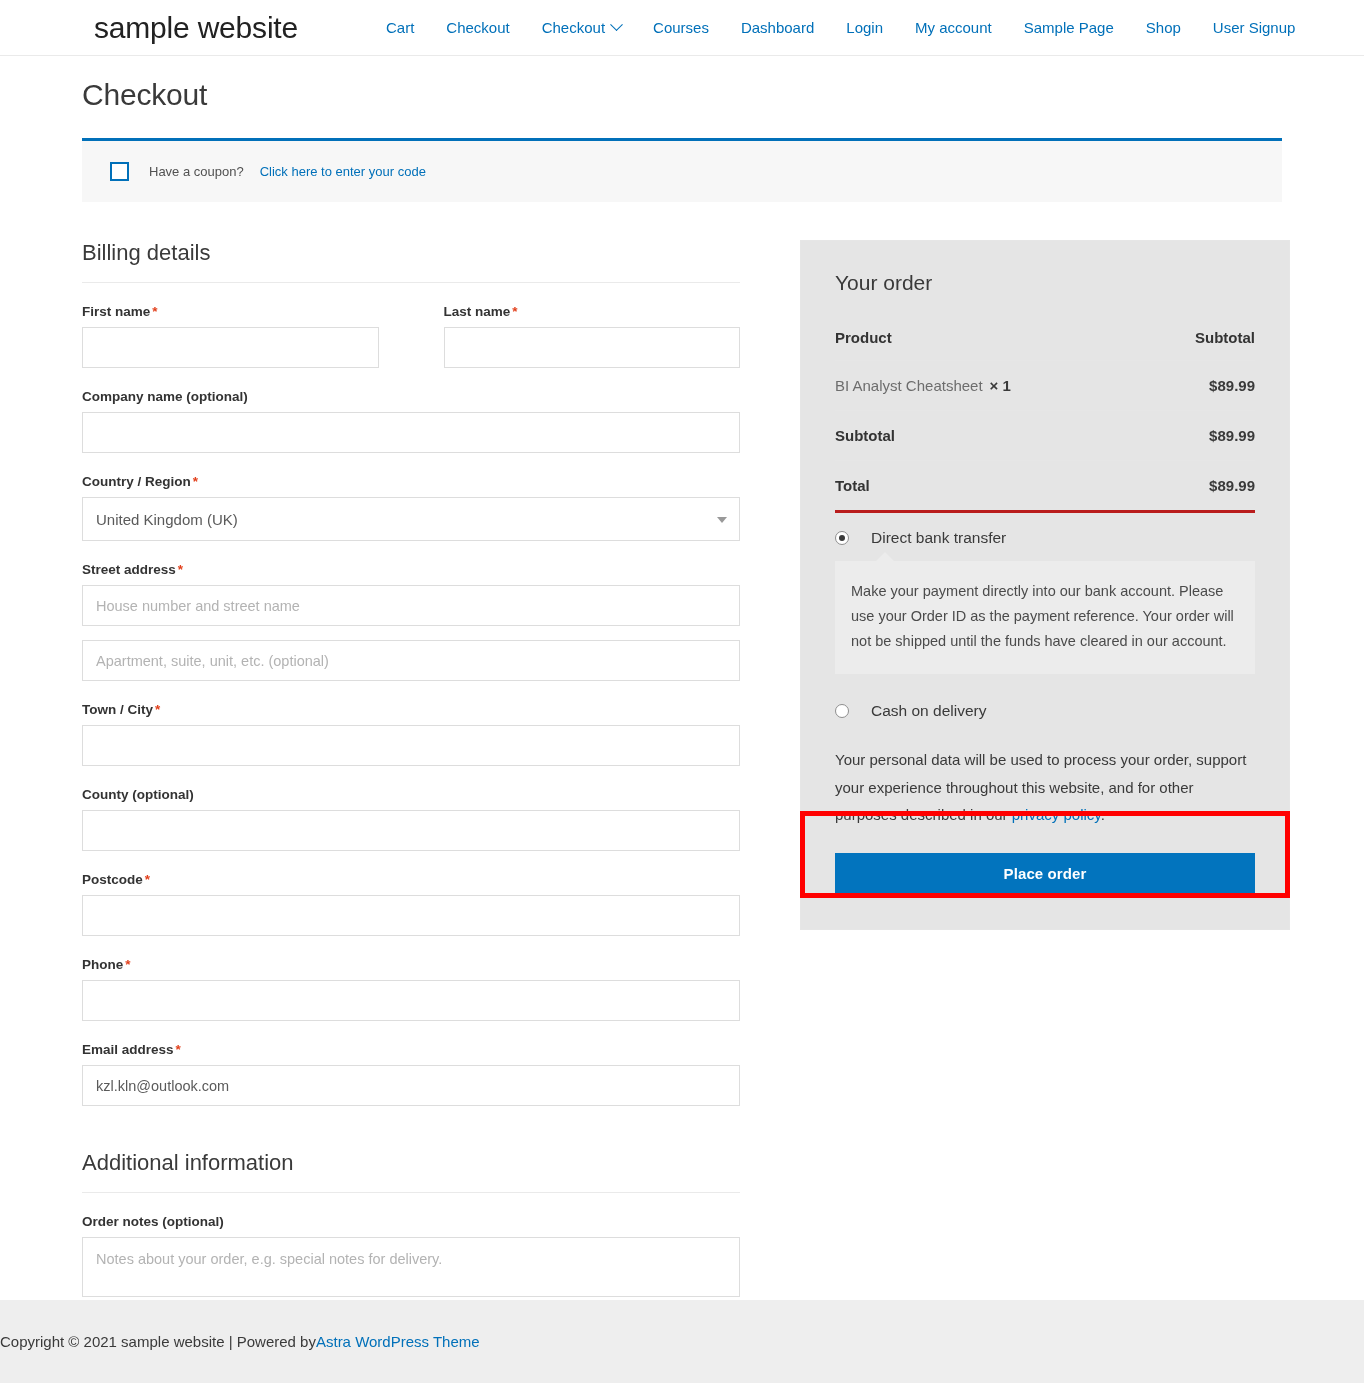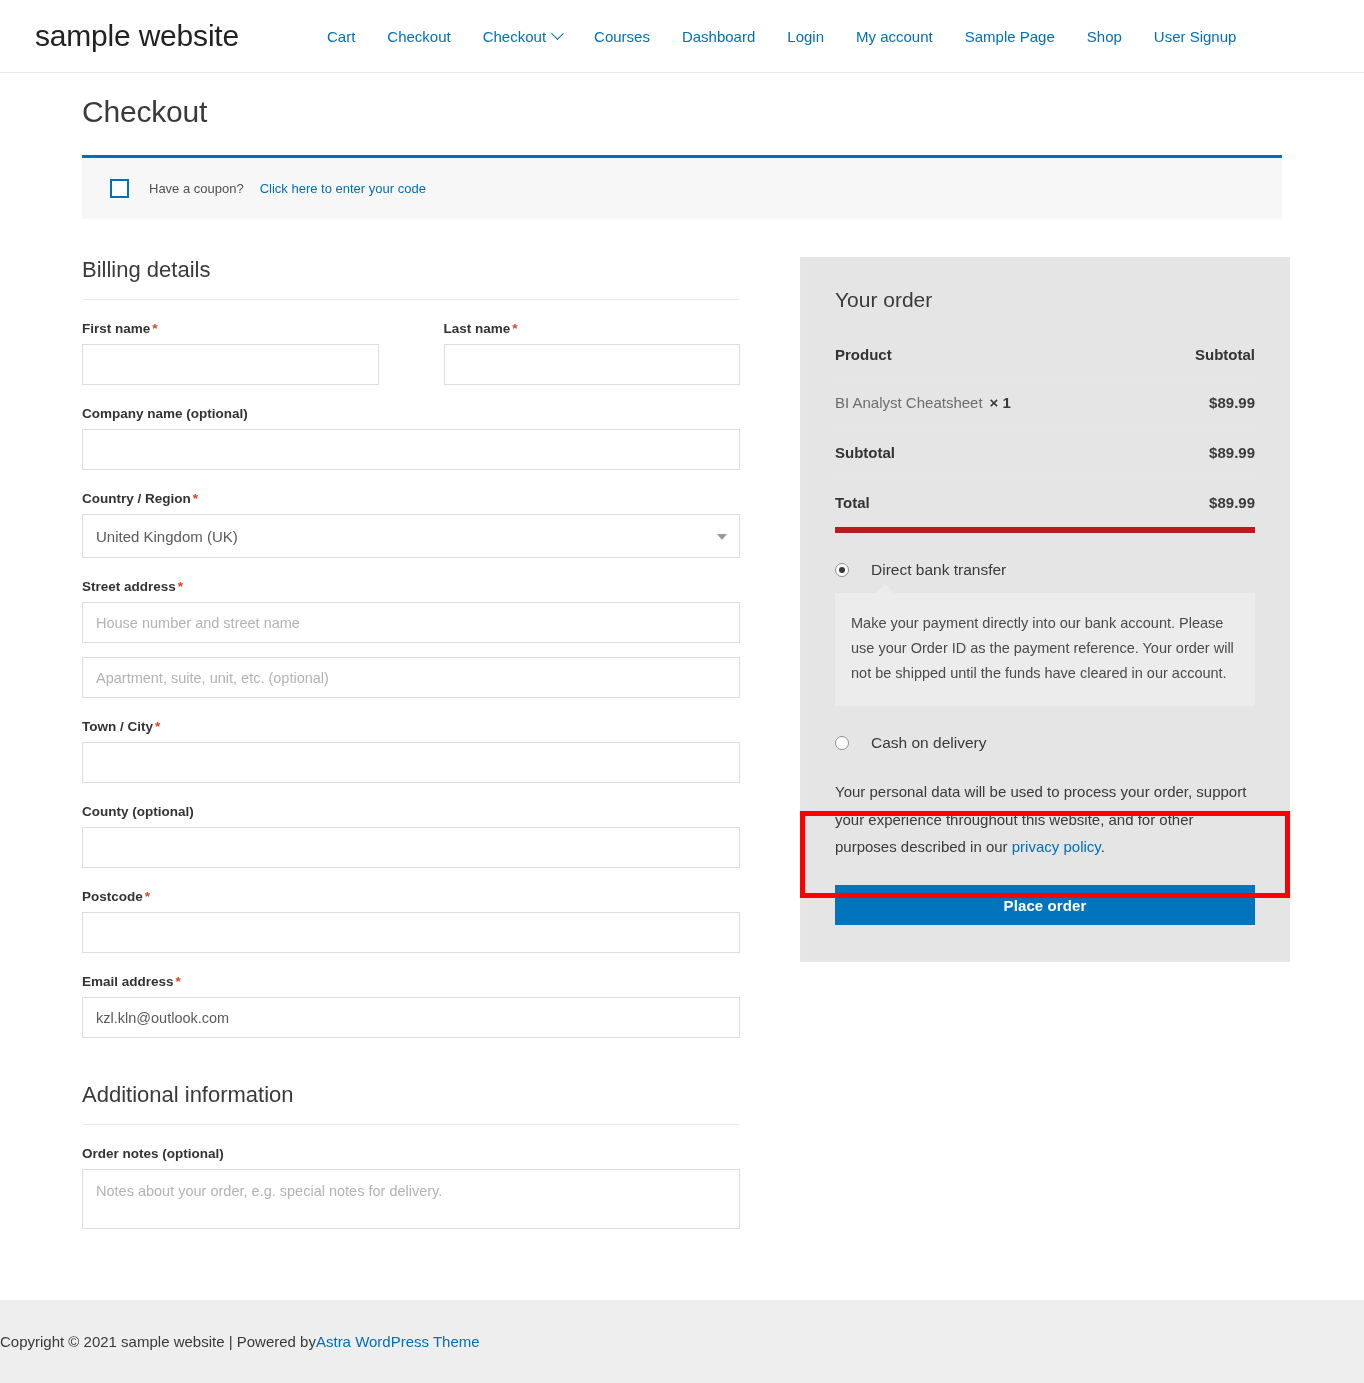--- a/index.html
+++ b/index.html
@@ -11,25 +11,25 @@
     width: 1364px;
     height: 1383px;
     font-family: "Liberation Sans", sans-serif;
     color: #3a3a3a;
     overflow: hidden;
     position: relative;
   }
 
   
   .site-header {
-    height: 73px;
+    height: 56px;
     border-bottom: 1px solid #eaeaea;
     display: flex;
     align-items: center;
-    padding: 0 80px 0 35px;
+    padding: 0 80px 0 94px;
     background: #fff;
   }
   .site-title {
     font-size: 30px;
     font-weight: 400;
     color: #222222;
     letter-spacing: -0.2px;
     white-space: nowrap;
   }
   .main-nav {
@@ -196,21 +196,21 @@
   table.order-table th.right, table.order-table td.right { text-align: right; }
   table.order-table td {
     padding: 16px 0;
     border-top: 1px solid #e6e6e6;
     color: #6d6d6d;
   }
   table.order-table td.amount { color: #3a3a3a; font-weight: bold; }
   table.order-table td.label-bold { color: #333; font-weight: bold; }
   .qty { color: #3a3a3a; font-weight: bold; margin-left: 7px; }
 
-  .payments { border-top: 6px solid #b91c1c; margin-top: 0; padding-top: 28px; }
+  .payments { border-top: 3px solid #b91c1c; margin-top: 0; padding-top: 16px; }
   .pay-option {
     display: flex;
     align-items: center;
     gap: 22px;
     font-size: 15.5px;
     color: #3a3a3a;
   }
   .radio {
     width: 14px; height: 14px;
     border: 1px solid #8e8e8e;
@@ -403,20 +403,26 @@
         <input class="input" type="text" value="" style="">
       </div>
 
       <div class="field">
         <label class="field-label">
           <span>Postcode</span><span class="req">*</span>
         </label>
         <input class="input" type="text" value="" style="">
       </div>
 
+      <div class="field">
+        <label class="field-label">
+          <span>Phone</span><span class="req">*</span>
+        </label>
+        <input class="input" type="text" value="" style="">
+      </div>
 
       <div class="field">
         <label class="field-label">
           <span>Email address</span><span class="req">*</span>
         </label>
         <input class="input" type="text" value="kzl.kln@outlook.com" style="">
       </div>
 
       <div class="additional">
         <h2 class="section-heading">Additional information</h2>

